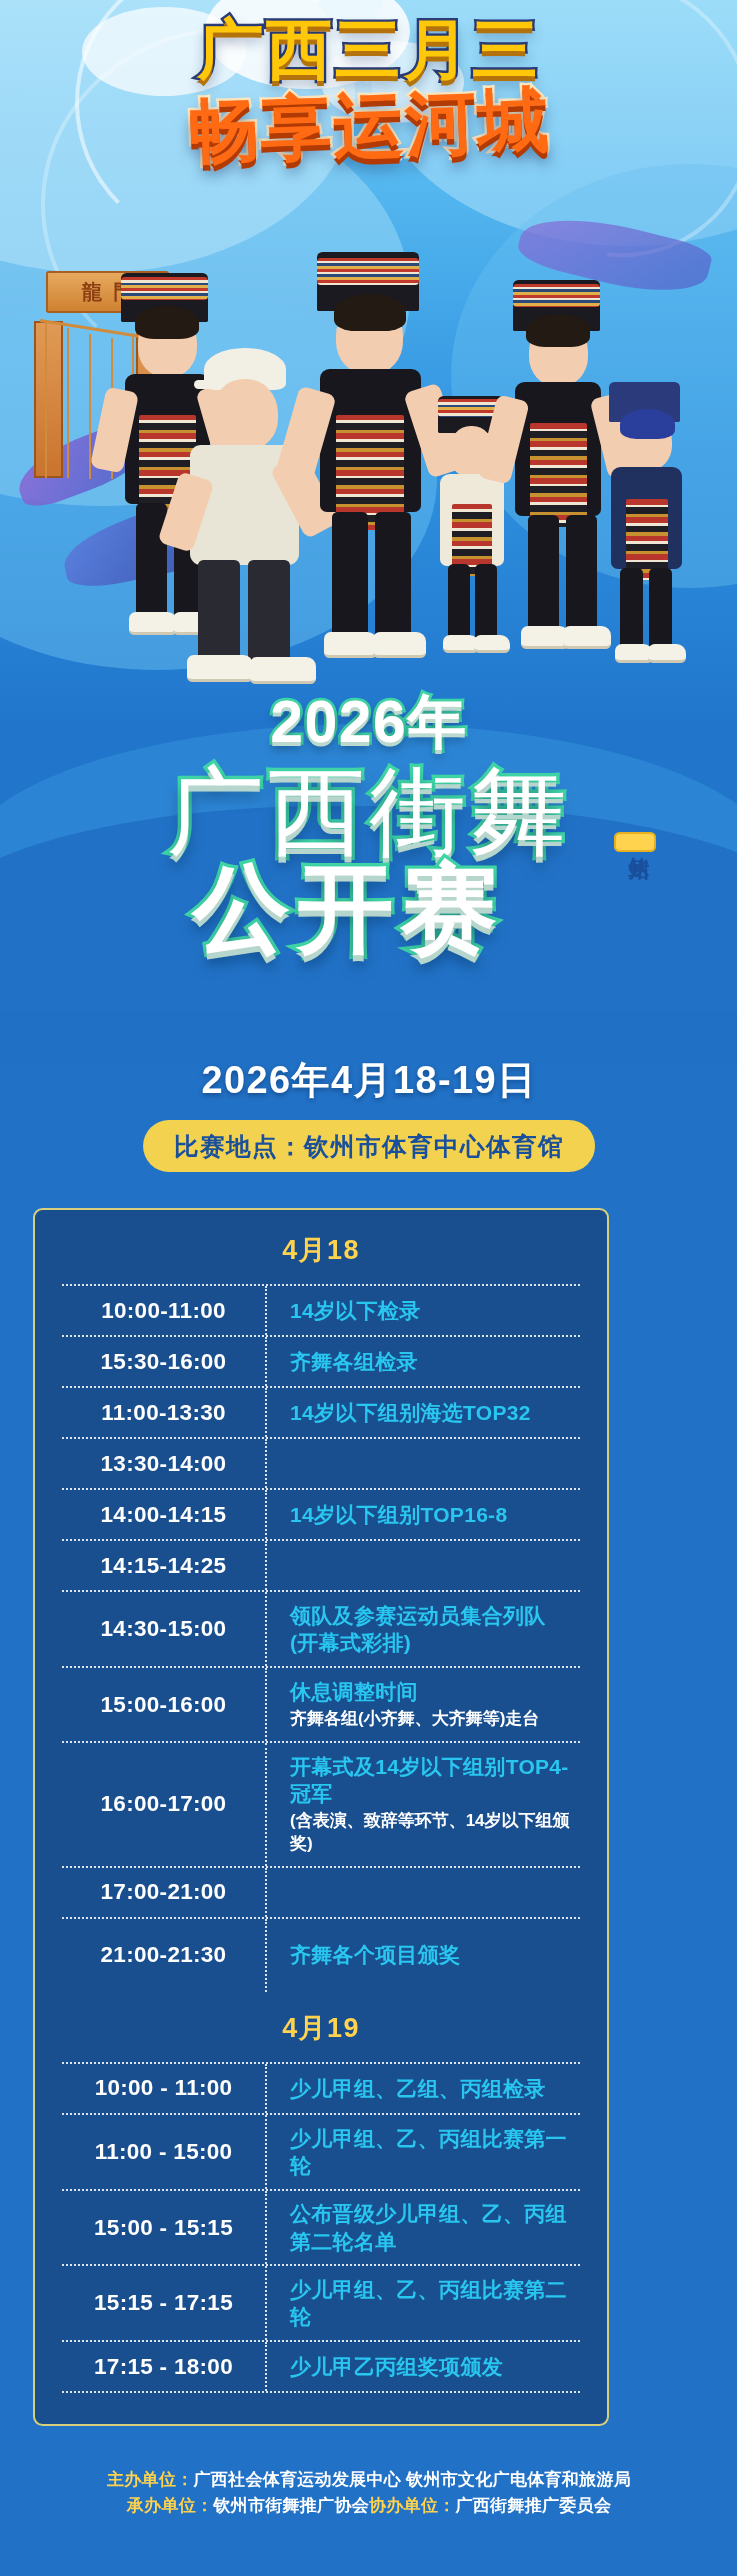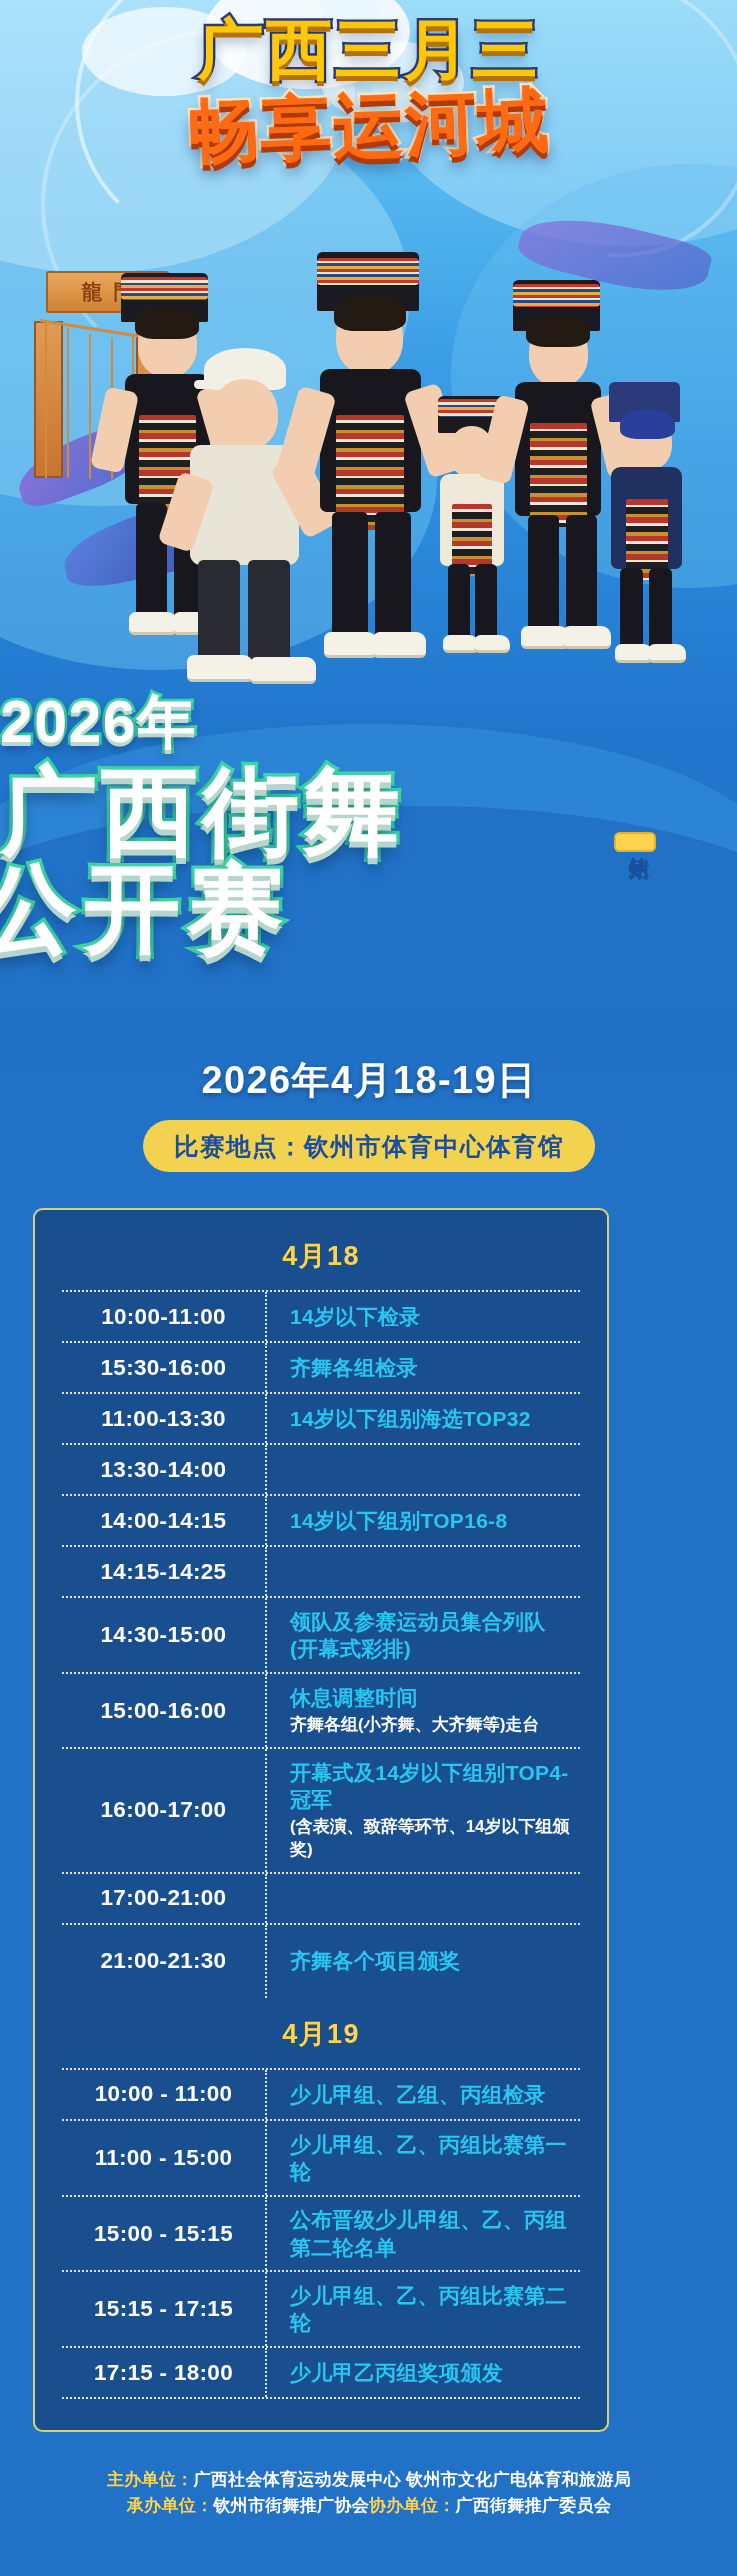--- a/index.html
+++ b/index.html
@@ -55,25 +55,25 @@
   .art-line1 { font-size:66px; font-weight:bold; letter-spacing:2.7px; line-height:1.08;
     color:#ffc709; -webkit-text-stroke:4.8px #2c3d78; paint-order:stroke fill;
     text-shadow:0 4.8px 0 #b4720d, 0 8.2px 12.3px rgba(20,40,90,.45);
     font-family:"DejaVu Sans","Liberation Sans",sans-serif; }
   .art-line2 { margin-top:4.1px; font-size:71px; font-weight:bold; letter-spacing:1.4px; line-height:1.05;
     color:#ff6a12; -webkit-text-stroke:4.8px #ffe9c0; paint-order:stroke fill;
     text-shadow:0 5.5px 0 #b23a05, 0 9.6px 13.7px rgba(20,40,90,.5);
     font-family:"DejaVu Sans","Liberation Sans",sans-serif; transform:rotate(-2deg); }
 
   
-  .maintitle { position:absolute; left:0; top:683px; width:738px; height:355px; text-align:left; }
+  .maintitle { position:absolute; left:0; top:683px; width:738px; height:355px; text-align:center; }
   .mt-year { font-size:59px; font-weight:bold; color:#ffffff; letter-spacing:1.4px;
     -webkit-text-stroke:5.5px #3fd6a6; paint-order:stroke fill;
     text-shadow:0 4.1px 0 #bcd9d0, 0 6.8px 9.6px rgba(0,40,80,.45); }
-  .mt-big { font-size:97px; font-weight:bold; color:#ffffff; letter-spacing:4.1px; line-height:1.0;
+  .mt-big { font-size:97px; font-weight:normal; color:#ffffff; letter-spacing:4.1px; line-height:1.0;
     -webkit-text-stroke:6.8px #3fd6a6; paint-order:stroke fill;
     text-shadow:0 6.1px 0 #b6d6cd, 0 11px 13.7px rgba(0,40,80,.5);
     font-family:"DejaVu Sans","Liberation Sans",sans-serif; }
   .mt-big2 { font-size:97px; font-weight:bold; color:#ffffff; letter-spacing:6.8px; line-height:1.0;
     -webkit-text-stroke:6.8px #3fd6a6; paint-order:stroke fill;
     text-shadow:0 6.1px 0 #b6d6cd, 0 11px 13.7px rgba(0,40,80,.5);
     font-family:"DejaVu Sans","Liberation Sans",sans-serif; transform:translateX(-20.5px); }
   .station { position:absolute; right:82px; top:149px; width:42px;
     background:#ffd34d; border:2.7px solid #e8b021; border-radius:5.5px; padding:6.8px 4.1px;
     color:#1a4f9c; font-size:20.5px; font-weight:bold; line-height:1.12; letter-spacing:0.7px;
@@ -82,21 +82,21 @@
   
   .dateline { position:absolute; left:0; top:1055px; width:738px; text-align:center;
     color:#ffffff; font-size:38px; font-weight:bold; letter-spacing:1.4px;
     text-shadow:0 2px 5.5px rgba(0,30,70,.45); }
   .venue { position:absolute; left:50%; top:1120px; transform:translateX(-50%);
     background:#f2d24f; border-radius:27px; padding:9.6px 31px;
     color:#1a4f9c; font-size:24.6px; font-weight:bold; letter-spacing:1.4px; white-space:nowrap; }
 
   
   .sched { position:absolute; left:33px; top:1208px; width:576px;
-    border:2.7px solid #d8cf7a; border-radius:9.6px; background:#1a4f8f; padding:10px 0 15px; }
+    border:2.7px solid #d8cf7a; border-radius:9.6px; background:#1a4f8f; padding:4px 0 15px; }
   .day-head { text-align:center; color:#ffd34d; font-size:27px; font-weight:bold;
     padding:18px 0 16.4px; letter-spacing:1.4px; }
   .row { display:flex; align-items:stretch; min-height:51px;
     border-top:2px dotted rgba(255,255,255,.85); margin:0 27px; }
   .row .time { width:205px; flex:0 0 205px; display:flex; align-items:center; justify-content:center;
     color:#ffffff; font-size:22.5px; font-weight:bold; letter-spacing:0.3px;
     border-right:2px dotted rgba(255,255,255,.85); padding:9.6px 2.7px; }
   .row .desc { flex:1; display:flex; flex-direction:column; justify-content:center;
     padding:9.6px 6.8px 9.6px 23px; }
   .row .desc .m { color:#29c6f0; font-size:21px; font-weight:bold; line-height:1.3; letter-spacing:0.3px; }

